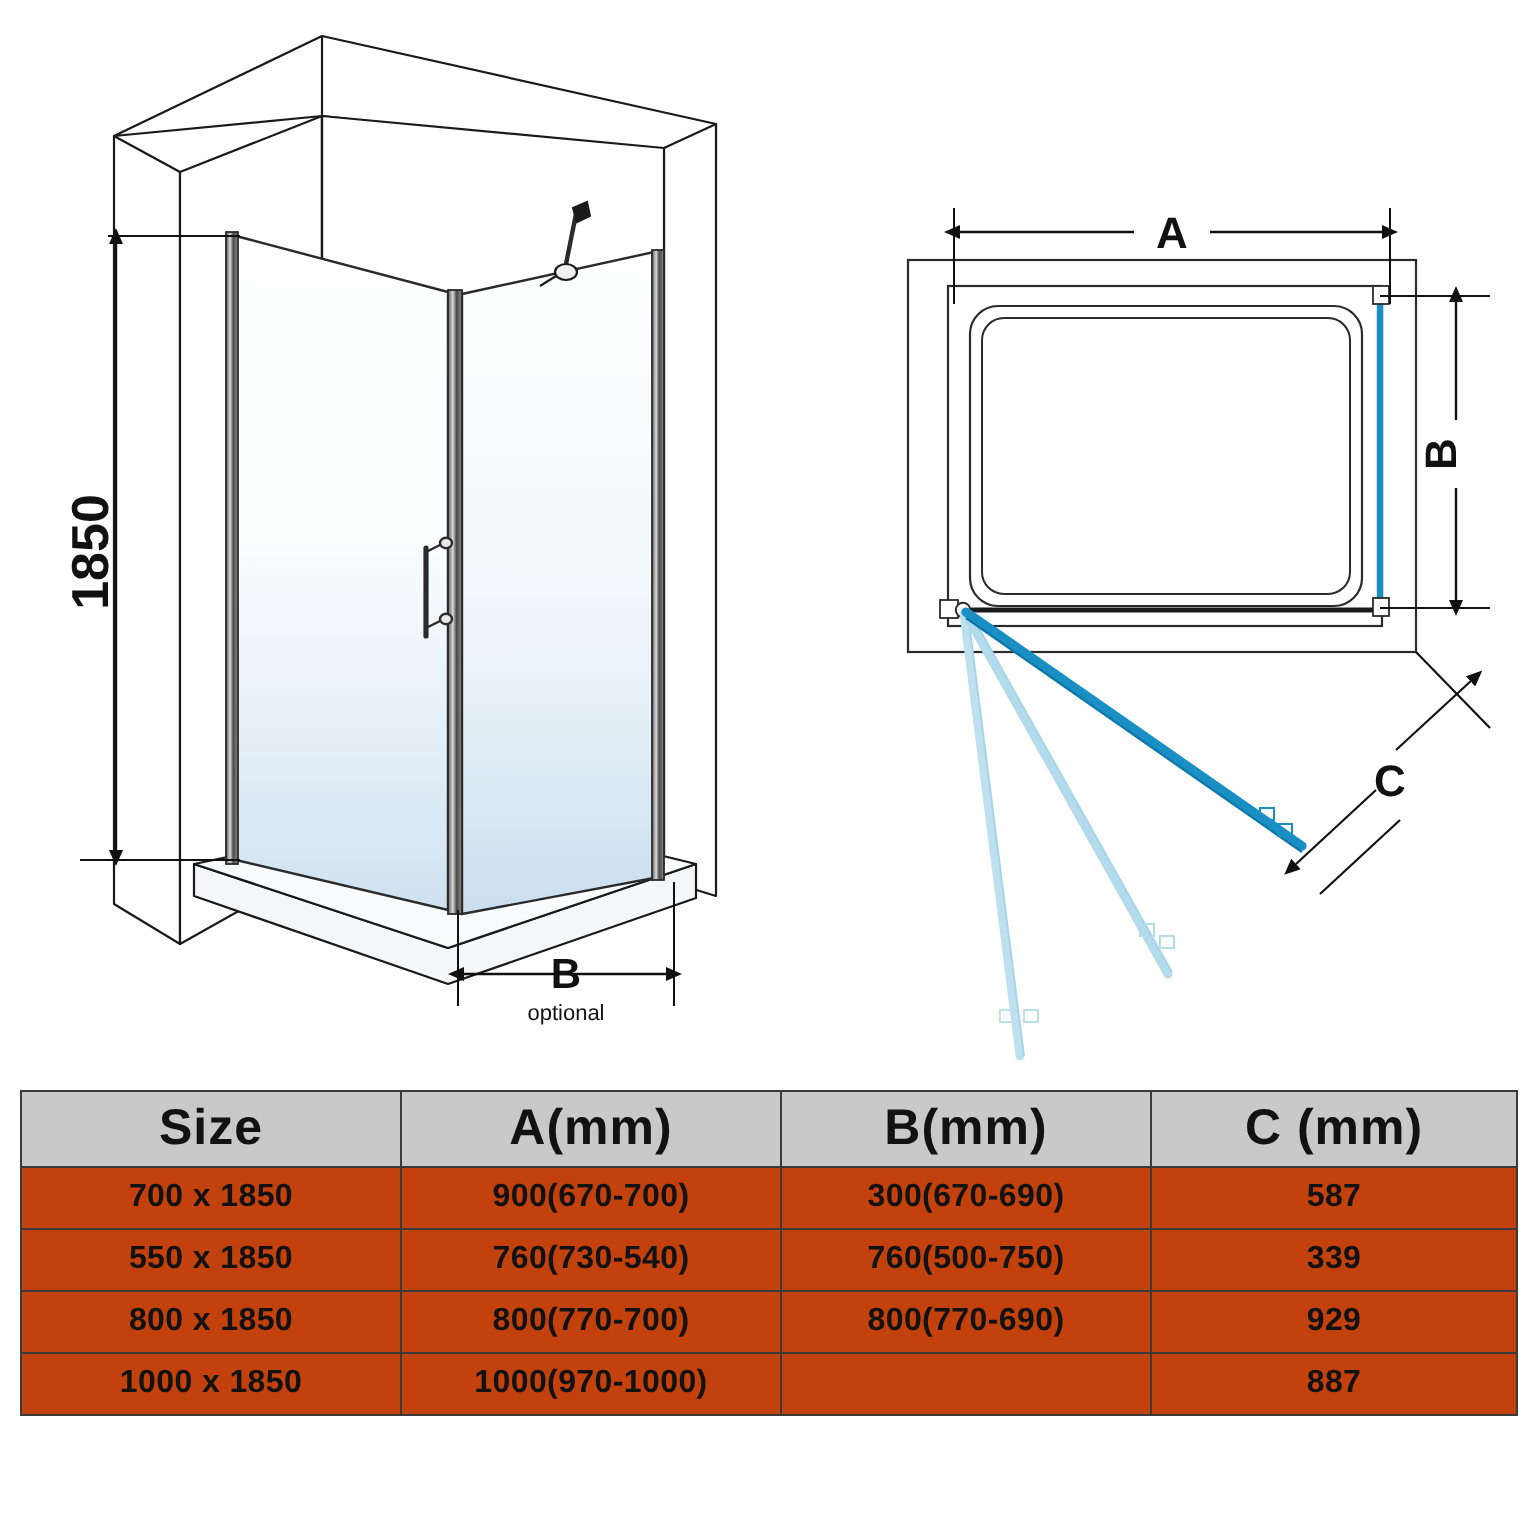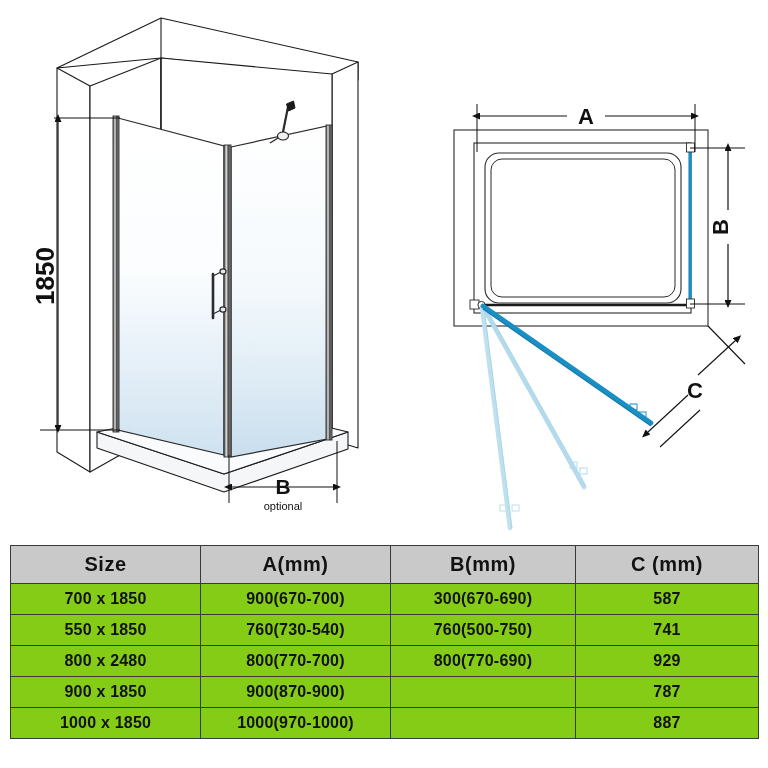--- a/index.html
+++ b/index.html
@@ -44,27 +44,27 @@
   table.spec th,
   table.spec td {
     border: 1px solid #3a3a3a;
     text-align: center;
     font-family: "Liberation Sans", sans-serif;
     color: #121212;
     white-space: nowrap;
   }
   table.spec th {
     background: #c9c9c9;
-    font-size: 20px;
+    font-size: 25px;
     font-weight: bold;
     height: 35px;
     letter-spacing: 0.5px;
   }
   table.spec td {
-    background: #84cc16;
+    background: #c2410c;
     font-size: 16px;
     font-weight: bold;
     height: 28px;
     letter-spacing: 0.2px;
   }
   col.c-size  { width: 190px; }
   col.c-a     { width: 190px; }
   col.c-b     { width: 185px; }
   col.c-c     { width: 183px; }
 
@@ -282,33 +282,27 @@
         <tr>
           <td>700 x 1850</td>
           <td>900(670-700)</td>
           <td>300(670-690)</td>
           <td>587</td>
         </tr>
         <tr>
           <td>550 x 1850</td>
           <td>760(730-540)</td>
           <td>760(500-750)</td>
-          <td>741</td>
-        </tr>
-        <tr>
-          <td>800 x 2480</td>
+          <td>339</td>
+        </tr>
+        <tr>
+          <td>800 x 1850</td>
           <td>800(770-700)</td>
           <td>800(770-690)</td>
           <td>929</td>
-        </tr>
-        <tr>
-          <td>900 x 1850</td>
-          <td>900(870-900)</td>
-          <td></td>
-          <td>787</td>
         </tr>
         <tr>
           <td>1000 x 1850</td>
           <td>1000(970-1000)</td>
           <td></td>
           <td>887</td>
         </tr>
       </tbody>
     </table>
   </div>

